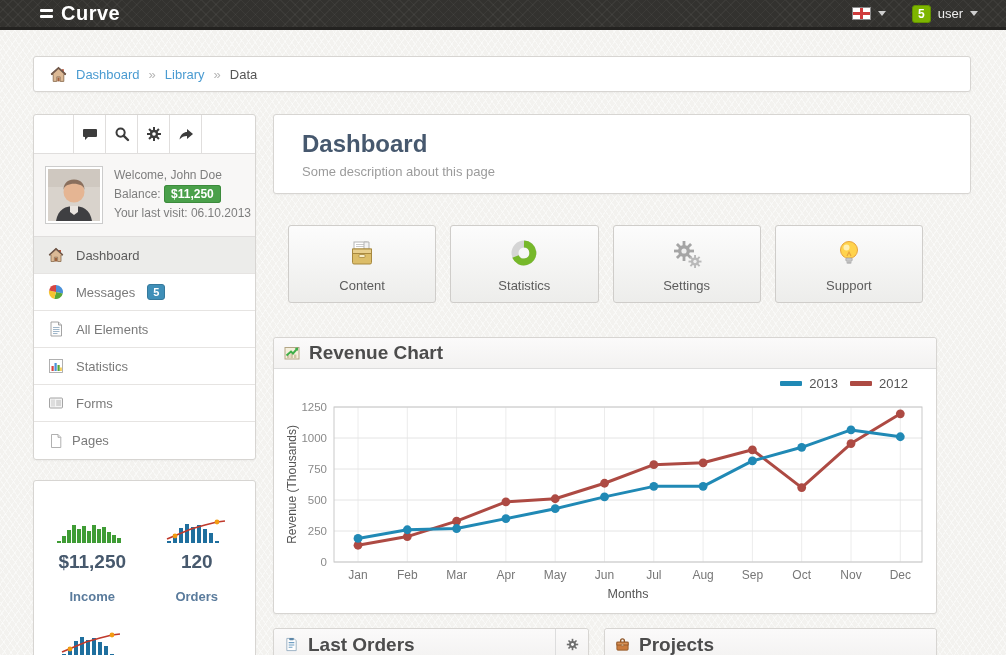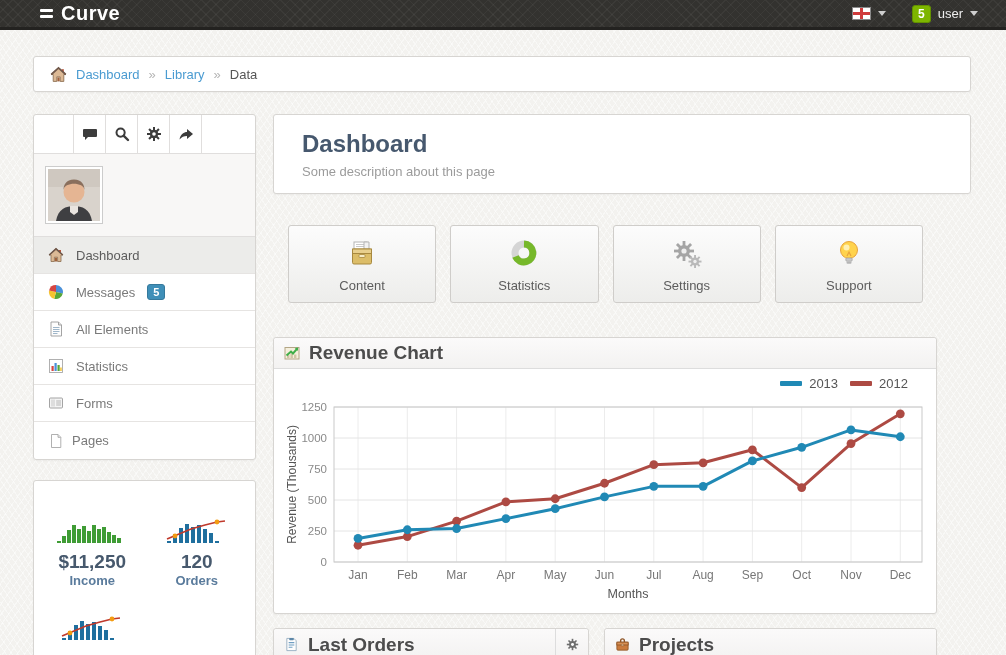--- a/index.html
+++ b/index.html
@@ -54,21 +54,21 @@
   .profile-text { font-size:12px; color:#7e7e7e; line-height:19px; white-space:nowrap; }
   .badge-balance { background:#4aa04a; border:1px solid #3c8a3c; color:#fff; font-weight:bold; font-size:12px; padding:1px 6px; border-radius:3px; }
   .menu-item { display:flex; align-items:center; gap:12px; height:37px; padding:0 14px; border-bottom:1px solid #e6e4e2; font-size:13px; color:#7a7a7a; cursor:pointer; }
   .menu-item:last-child { border-bottom:none;gap:8px; }
   .menu-item.active { background:#ececea; color:#5c5c5c; }
   .badge-msg { background:#3f8fb8; border:1px solid #35799c; color:#fff; font-weight:bold; font-size:11px; padding:1px 5px; border-radius:3px; }
   .stats-panel { margin-top:20px; padding:36px 6px 26px; height:240px; }
   .stats-grid { display:flex; flex-wrap:wrap; }
   .stat { width:50%; text-align:center; margin-bottom:26px; }
   .stat-value { font-size:19px; font-weight:bold; color:#47596d; margin-top:7px; }
-  .stat-label { font-size:13px; font-weight:bold; color:#5a7b9c; margin-top:0; }
+  .stat-label { font-size:13px; font-weight:bold; color:#5a7b9c; margin-top:16px; }
   
   .main { flex:1; min-width:0; }
   .page-header { padding:15px 28px 14px; }
   .page-title { font-size:24px; font-weight:bold; color:#46586e; }
   .page-desc { font-size:13px; color:#9b9b9b; margin-top:6px; }
   .shortcuts { display:flex; gap:14px; margin:31px 48px 0 15px; }
   .shortcut {
     flex:1; height:78px; text-align:center; cursor:pointer;
     background:linear-gradient(#fcfcfc,#ededeb); border:1px solid #cfcdca; border-radius:3px;
     padding-top:10px; font-size:13px; color:#5c5c5c;
@@ -173,20 +173,26 @@
         <div class="profile">
           <div class="avatar-frame">
             <svg width="52" height="52" viewBox="0 0 52 52">
                 <rect width="52" height="52" fill="#d9d3cc"></rect>
                 <rect width="52" height="18" fill="#cfc8c0"></rect>
                 <path d="M8 52 C10 40 18 37 26 37 C34 37 42 40 44 52 Z" fill="#3f3f42"></path>
                 <path d="M22 37 h8 v6 l-4 3 l-4 -3 Z" fill="#e9e4df"></path>
                 <circle cx="26" cy="23" r="10.5" fill="#e5b593"></circle>
                 <path d="M15.5 21 C16 12.5 36 12.5 36.5 21 C36.5 16 34 10.5 26 10.5 C18 10.5 15.5 16 15.5 21 Z" fill="#8a6f5d"></path>
               </svg>
+          </div>
+          <div class="profile-text">
+            <div>Welcome, John Doe</div>
+            <div><span>Balance:</span>
+              <span class="badge-balance">$11,250</span></div>
+            <div>Your last visit: 06.10.2013</div>
           </div>
         </div>
         <div>
           <div class="menu-item active">
             <svg width="16" height="16" viewBox="0 0 16 16">
                 <path d="M11 3 h2 v3 h-2 z" fill="#b5543c"></path>
                 <path d="M8 1.5 L15 8 H13 V14.5 H9.6 V10.2 H6.4 V14.5 H3 V8 H1 Z" fill="#dcb995" stroke="#8a6d4f" stroke-width=".8"></path>
                 <path d="M1.2 8 L8 1.8 L14.8 8" fill="none" stroke="#6f574a" stroke-width="1.6"></path>
                 <rect x="6.9" y="10.7" width="2.2" height="3.8" fill="#a0623a"></rect>
               </svg>

